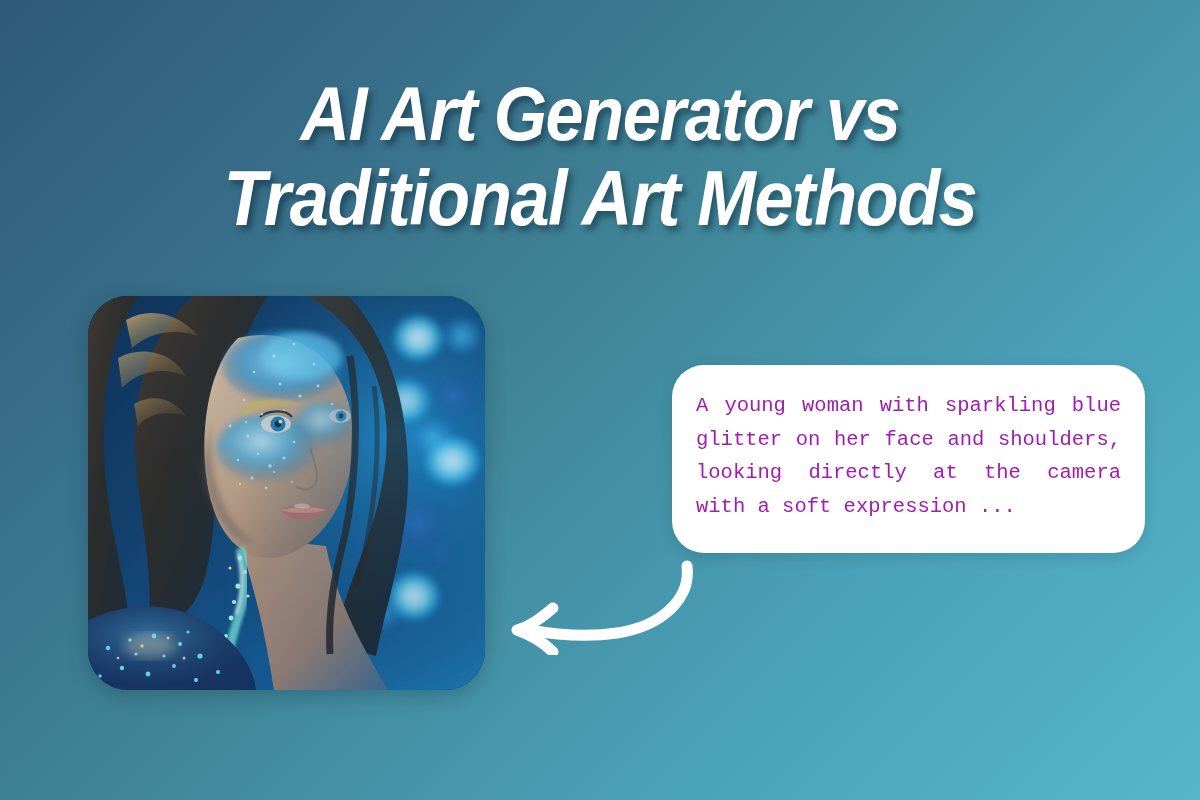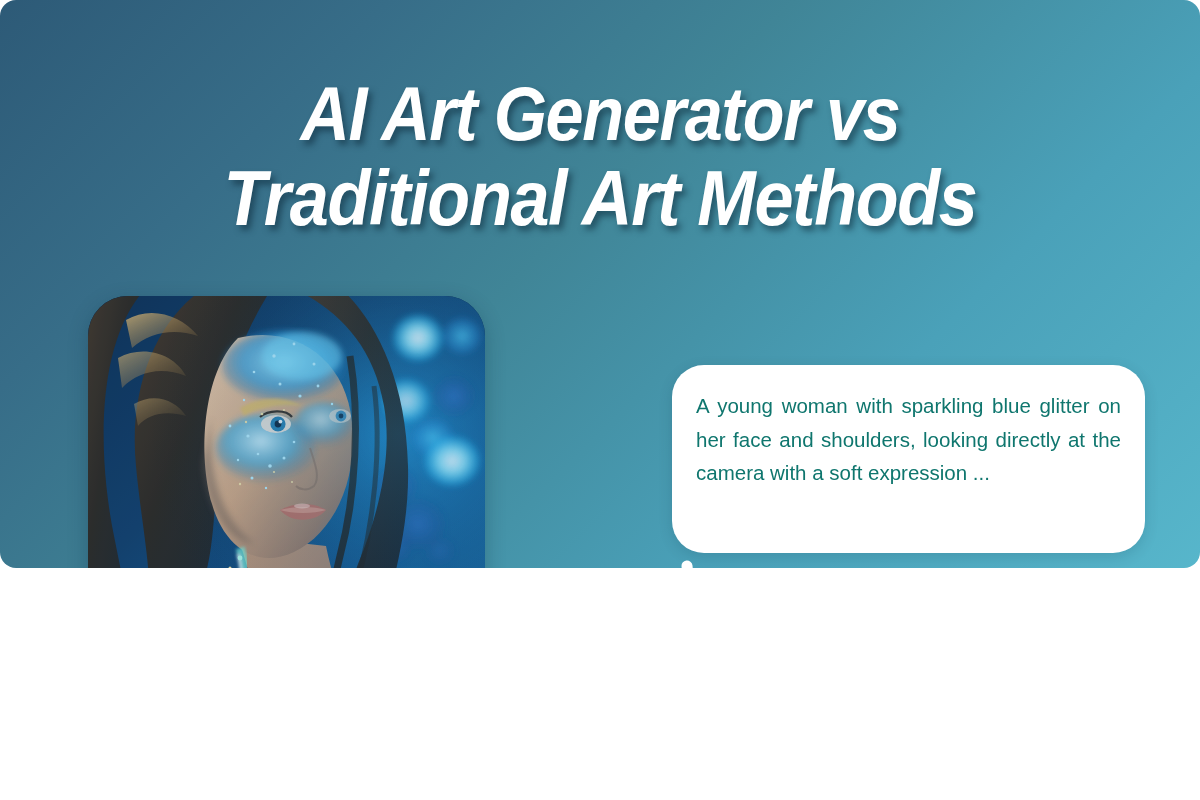--- a/index.html
+++ b/index.html
@@ -6,29 +6,28 @@
   * { margin:0; padding:0; box-sizing:border-box; }
 
   html, body {
     width:1200px; height:800px;
     overflow:hidden;
     font-family:"Liberation Sans", sans-serif;
   }
 
   .canvas {
     position:relative;
-    width:1200px; height:568px;
+    width:1200px; height:800px;
     background:linear-gradient(135deg,
         #2d5a77 0%,
         #346а80 0%,
         #3c7f97 38%,
         #48a0b8 72%,
         #57b6cb 100%);
     overflow:hidden;
-    border-radius:16px;
   }
   
   .canvas {
     background:linear-gradient(135deg, #2d5a77 0%, #376d88 22%, #408597 45%, #4aa1b9 72%, #57b6cb 100%);
   }
 
   
   .title-block {
     position:absolute;
     top:72px; left:0; right:0;
@@ -69,22 +68,22 @@
     left:672px; top:365px;
     width:473px; height:188px;
     background:#ffffff;
     border-radius:32px;
     box-shadow:0 4px 14px rgba(12,50,70,0.16);
   }
   .prompt-text {
     position:absolute;
     left:24px; top:24px;
     width:425px;
-    color:#0f766e;
-    font-family:Liberation Sans, sans-serif;
+    color:#a21caf;
+    font-family:Liberation Mono, monospace;
     font-size:20.5px;
     line-height:33.5px;
     text-align:justify;
     text-justify:inter-word;
   }
 
   
   .arrow-layer {
     position:absolute;
     left:495px; top:540px;

